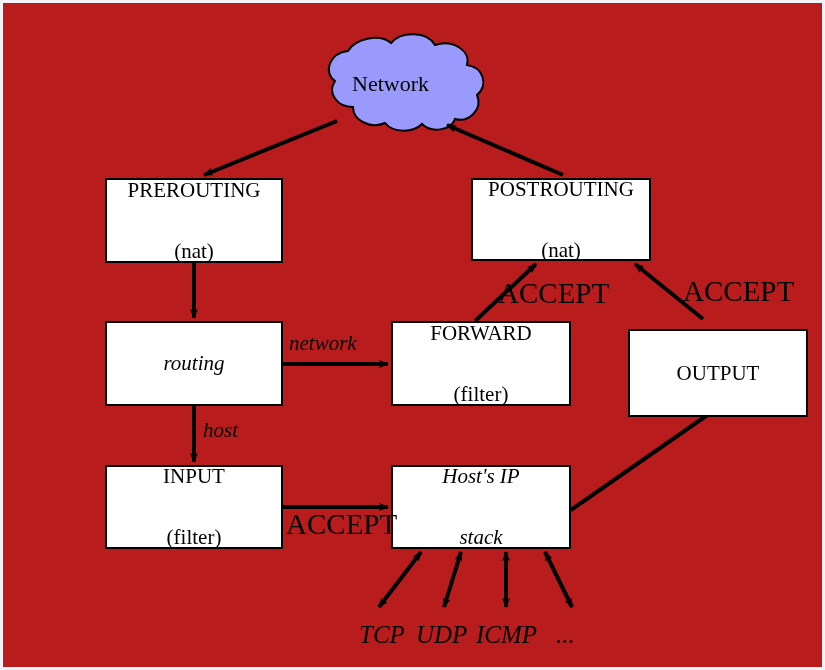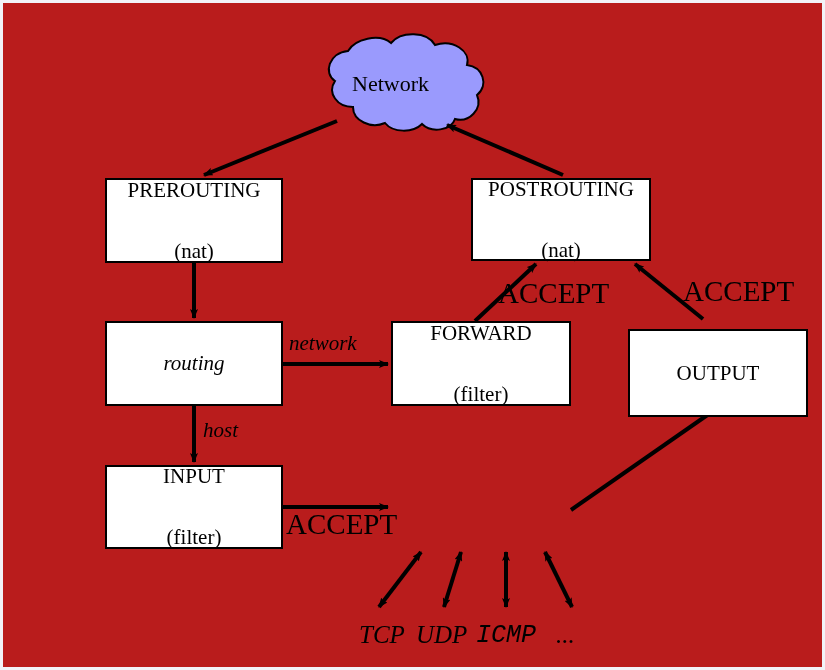--- a/index.html
+++ b/index.html
@@ -147,29 +147,33 @@
 
   <div class="node-box" style="left:625px; top:316px; width:180px; height:88px;margin-top:10px;">
     <div>OUTPUT</div>
   </div>
 
   <div class="node-box" style="left:102px; top:462px; width:178px; height:84px;">
     <div>INPUT</div>
     <div class="line2">(filter)</div>
   </div>
 
+  <div class="node-box italic" style="left:388px; top:462px; width:180px; height:84px;">
+    <div>Host's IP</div>
+    <div class="line2">stack</div>
+  </div>
 
   <div class="edge-label" style="left:286px; top:328px;">network</div>
 
   <div class="edge-label" style="left:200px; top:415px;">host</div>
 
   <div class="edge-label accept" style="left:283px; top:505px;">ACCEPT</div>
 
   <div class="edge-label accept" style="left:495px; top:274px;">ACCEPT</div>
 
   <div class="edge-label accept" style="left:680px; top:272px;">ACCEPT</div>
 
   <div class="proto-label" style="left:356px; top:618px;">TCP</div>
   <div class="proto-label" style="left:413px; top:618px;">UDP</div>
-  <div class="proto-label" style="left:473px; top:618px;font-family:Liberation Mono, monospace;">ICMP</div>
+  <div class="proto-label" style="left:473px; top:618px;">ICMP</div>
   <div class="proto-label" style="left:553px; top:618px;">...</div>
 
 </div>
 
 </body></html>

